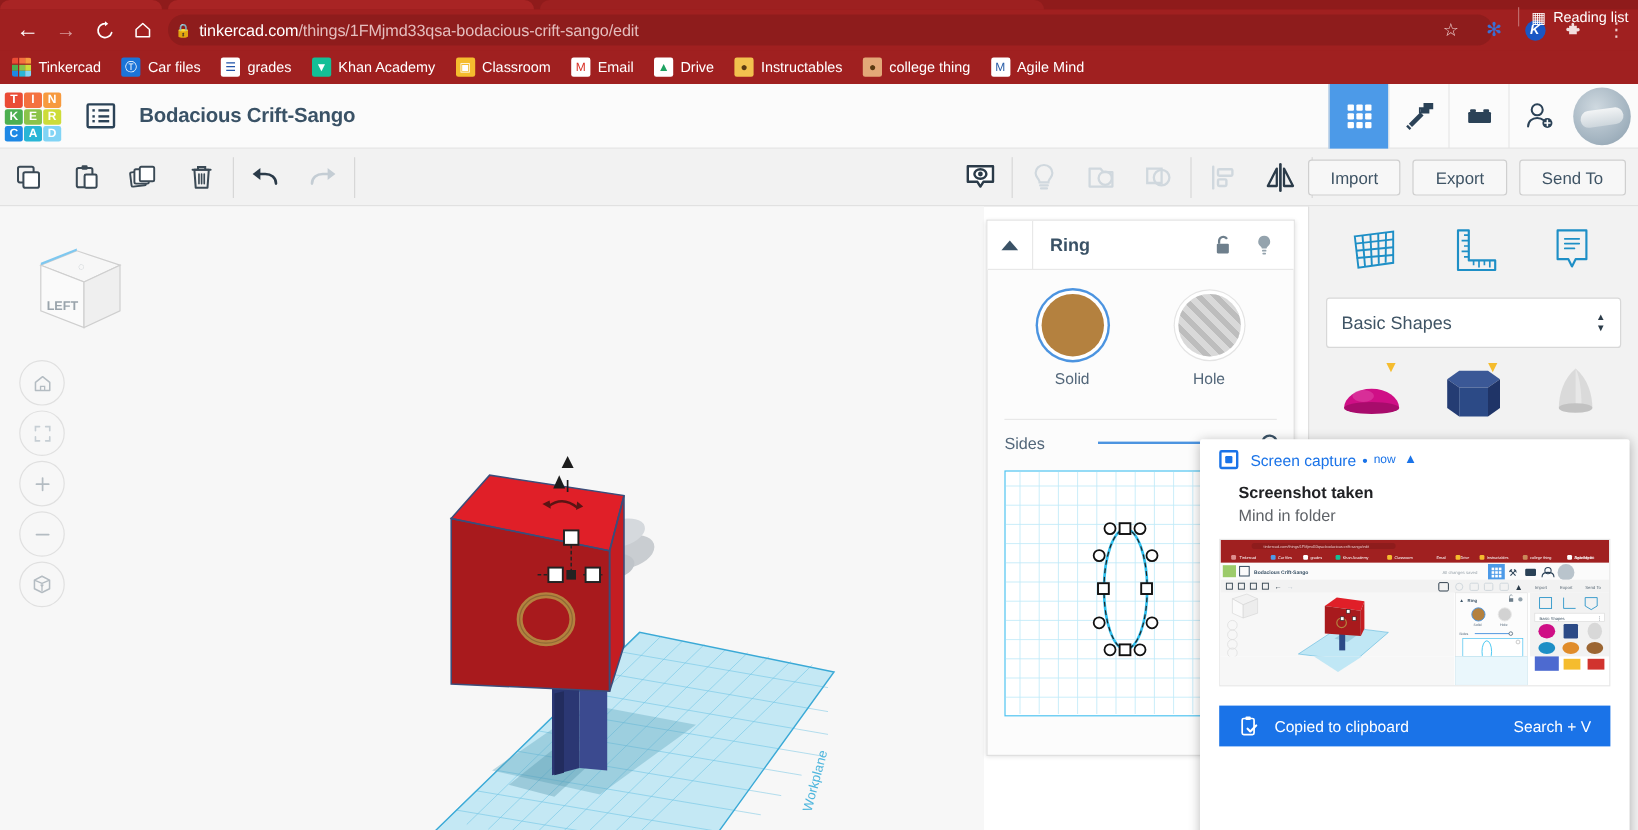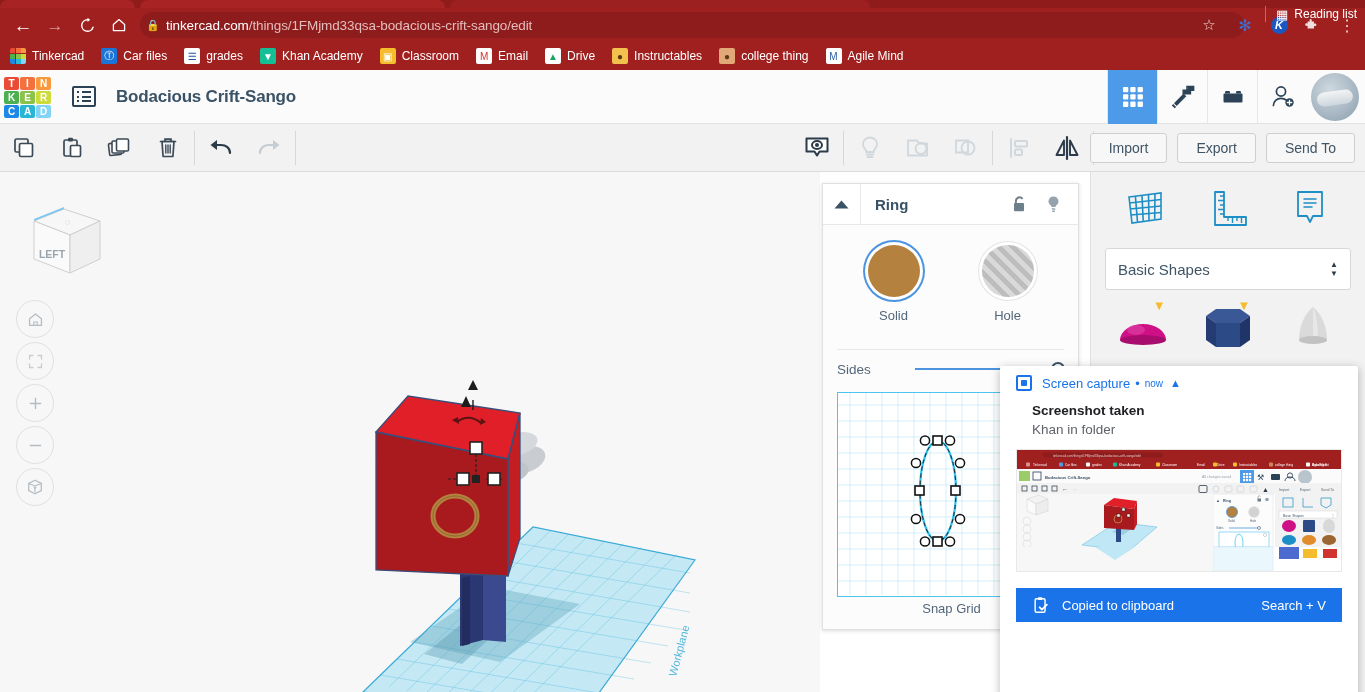--- a/index.html
+++ b/index.html
@@ -632,23 +632,20 @@
         <circle cx="87" cy="148.5" r="4.6"></circle>
           <circle cx="112" cy="148.5" r="4.6"></circle>
         <circle cx="78" cy="70" r="4.6"></circle>
           <circle cx="122" cy="70" r="4.6"></circle>
         <circle cx="78" cy="126" r="4.6"></circle>
           <circle cx="122" cy="126" r="4.6"></circle>
       </g>
     </svg>
   </div>
 
-  <div id="snaprow">
-    <span>Snap Grid</span>
-  </div>
 </div>
 
 <div id="shapespanel">
   <div id="shaperow1">
     <div class="sprow1icon">
       <svg width="44" height="40" viewBox="0 0 44 40">
           <g stroke="#1e8fc6" stroke-width="1.6" fill="none">
             <path d="M5 9 37 5v26L8 35z"></path>
             <path d="M11.4 8.2 13.5 33.9M18 7.4 19.2 32.9M24.5 6.6 25 31.9M31 5.8 30.7 30.9"></path>
             <path d="M5.5 15 37 11.5M6 21 37 18M6.6 27 37 24.5"></path>
@@ -718,21 +715,21 @@
         </span>
       <span class="ntitle">Screen capture</span>
       <span class="ndot">•</span>
       <span class="ntime">now</span>
       <span class="ncaret">▲</span>
     </div>
   </div>
 
   <div id="nbody">
     <div class="nmain">Screenshot taken</div>
-    <div class="nsub">Khan in folder</div>
+    <div class="nsub">Mind in folder</div>
   </div>
 
   <div id="nthumb">
 
     <svg width="324" height="121" viewBox="0 0 324 121" style="position:absolute;left:0;top:0;">
       <rect x="0" y="0" width="324" height="121" fill="#fff"></rect>
       <rect x="0" y="0" width="324" height="10" fill="#a02020"></rect>
       <rect x="0" y="10" width="324" height="9" fill="#a02020"></rect>
       <rect x="26" y="2.5" width="120" height="5" rx="2.5" fill="#8e1c1c"></rect>
       <g fill="#e7c0c0" font-family="Liberation Sans" font-size="3.2">

